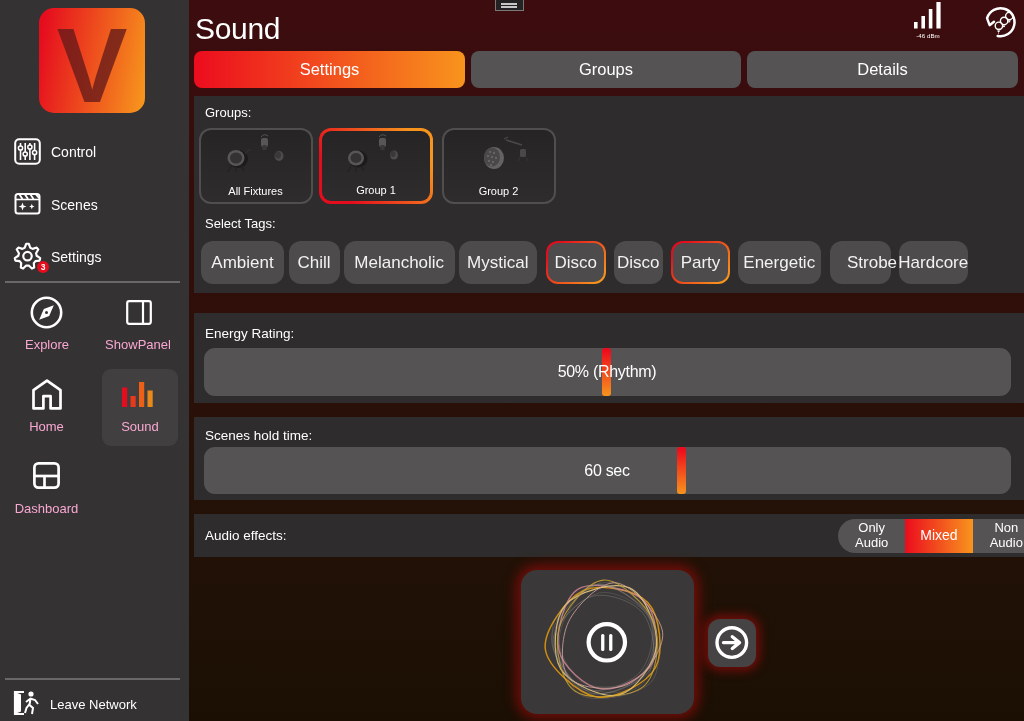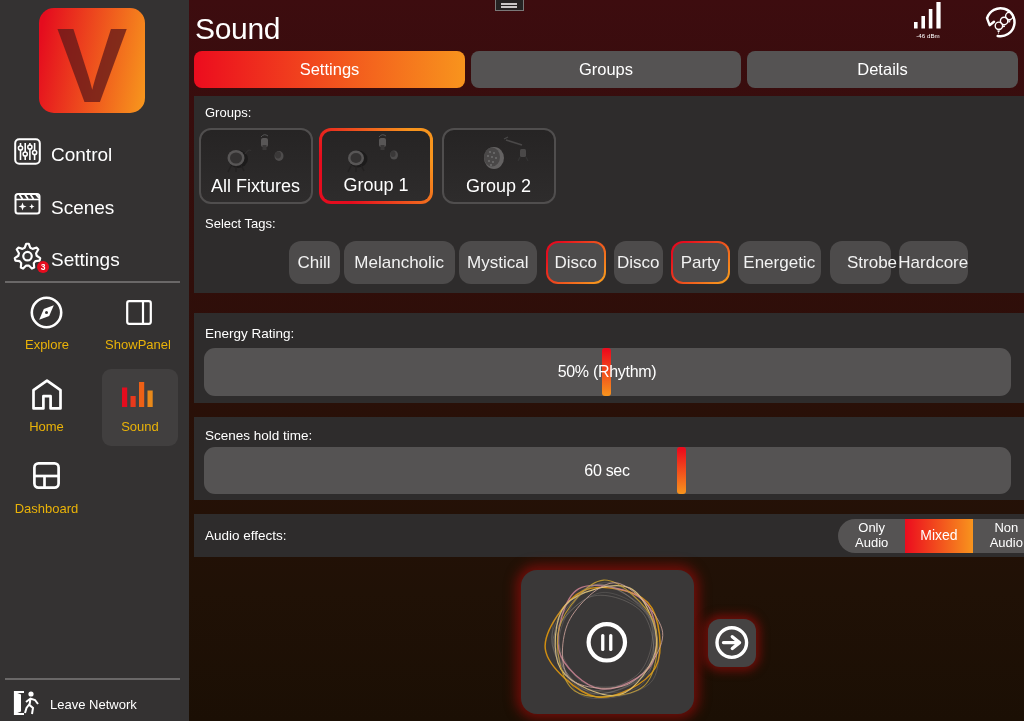--- a/index.html
+++ b/index.html
@@ -13,22 +13,22 @@
   position:absolute; left:0; top:0; width:189px; height:721px;
   background:#343232; color:#fff;
 }
 .abs { position:absolute; }
 #logo {
   position:absolute; left:39px; top:8px; width:106px; height:105px; border-radius:15px;
   background:linear-gradient(100deg,#e50c1e 5%,#f7941d 97%);
   display:flex; align-items:center; justify-content:center;
   font-size:106px; font-weight:bold; color:rgba(100,25,25,0.78); padding-top:9px;
 }
-.navtxt { position:absolute; left:51px; font-size:19px; color:#fff; }
-.ctrtxt { position:absolute; font-size:13px; color:#eab308; text-align:center; transform:translateX(-50%); }
+.navtxt { position:absolute; left:51px; font-size:14px; color:#fff; }
+.ctrtxt { position:absolute; font-size:13px; color:#f9a8d4; text-align:center; transform:translateX(-50%); }
 #soundbox { position:absolute; left:102px; top:369px; width:76px; height:77px; border-radius:9px; background:#413f3f; }
 .divider { position:absolute; left:5px; width:175px; height:1.5px; background:#6a6868; }
 
 #title { position:absolute; left:6px; top:12px; font-size:30px; color:#fff; letter-spacing:-0.3px; }
 #handle { position:absolute; left:306px; top:0; width:29px; height:11px; background:#242222; border:1.5px solid #7a7878; border-top:none; }
 #handle div { position:absolute; left:5px; width:16px; height:1.5px; background:#c8c6c6; }
 
 .tab { position:absolute; top:51px; height:37px; border-radius:8px; color:#fff; font-size:16.5px; display:flex; align-items:center; justify-content:center; }
 #tab-settings { left:5px; width:271px; background:linear-gradient(90deg,#ec0c1e 0%,#f8941d 100%); }
 #tab-groups { left:282px; width:270px; background:#555353; }
@@ -37,21 +37,21 @@
 .panel { position:absolute; left:5px; width:904px; background:#2e2c2c; border-radius:0; }
 .plabel { position:absolute; left:11px; color:#fff; font-size:13px; }
 #p-groups { top:96px; height:112px; }
 #p-tags { top:207px; height:86px; }
 #p-energy { top:313px; height:90px; }
 #p-min { top:417px; height:83px; }
 #p-audio { top:514px; height:43px; }
 
 .gcard { position:absolute; top:32px; width:114px; height:76px; border-radius:12px;
   background:linear-gradient(180deg,#262424 0%,#2e2c2c 100%); border:2px solid #504e4e; }
-.gcard .lbl { position:absolute; left:0; right:0; bottom:5px; text-align:center; color:#fff; font-size:18px;margin-top:28px; }
+.gcard .lbl { position:absolute; left:0; right:0; bottom:5px; text-align:center; color:#fff; font-size:11px;margin-top:28px; }
 #gc2 { border:3.5px solid transparent;
   background:linear-gradient(180deg,#262424 0%,#2e2c2c 100%) padding-box,
              linear-gradient(55deg,#e50c1e 20%,#f7941d 85%) border-box; }
 
 .pill { position:absolute; top:34px; height:43px; border-radius:12px; background:#4d4b4b;
   color:#f2f2f2; font-size:17px; display:flex; align-items:center; justify-content:center; }
 .pill.sel { border:2.5px solid transparent;
   background:linear-gradient(#4d4b4b,#4d4b4b) padding-box,
              linear-gradient(135deg,#e50c1e 15%,#f7941d 90%) border-box; }
 #lbl-energy,#lbl-min,#lbl-audio { font-size:13.5px; }
@@ -160,20 +160,21 @@
           <rect x="76" y="17" width="6" height="8" rx="1.5" fill="#4a4848"></rect>
           <path d="M76 25 l-2 4 M82 25 l2 4" stroke="#333" stroke-width="1.2"></path>
         </g>
       </svg>
       <div class="lbl">Group 2</div>
     </div>
   </div>
 
   <div class="panel" id="p-tags">
     <div class="plabel" style="top:9px">Select Tags:</div>
+  <div class="pill" style="left: 7px; width: 83px;">Ambient</div>
       <div class="pill" style="left: 94.5px; width: 51px;">Chill</div>
       <div class="pill" style="left: 150px; width: 110.5px;">Melancholic</div>
       <div class="pill" style="left: 264.5px; width: 78.5px;">Mystical</div>
       <div class="pill sel" style="left: 352px; width: 59.5px;">Disco</div>
       <div class="pill" style="left: 420px; width: 48.5px;">Disco</div>
       <div class="pill sel" style="left: 477px; width: 59px;">Party</div>
       <div class="pill" style="left: 543.5px; width: 83.5px;">Energetic</div>
       <div class="pill" style="left: 635.5px; width: 61px; padding-left: 24px;">Strobe</div>
       <div class="pill" style="left: 705px; width: 68.5px;">Hardcore</div>
     </div>

